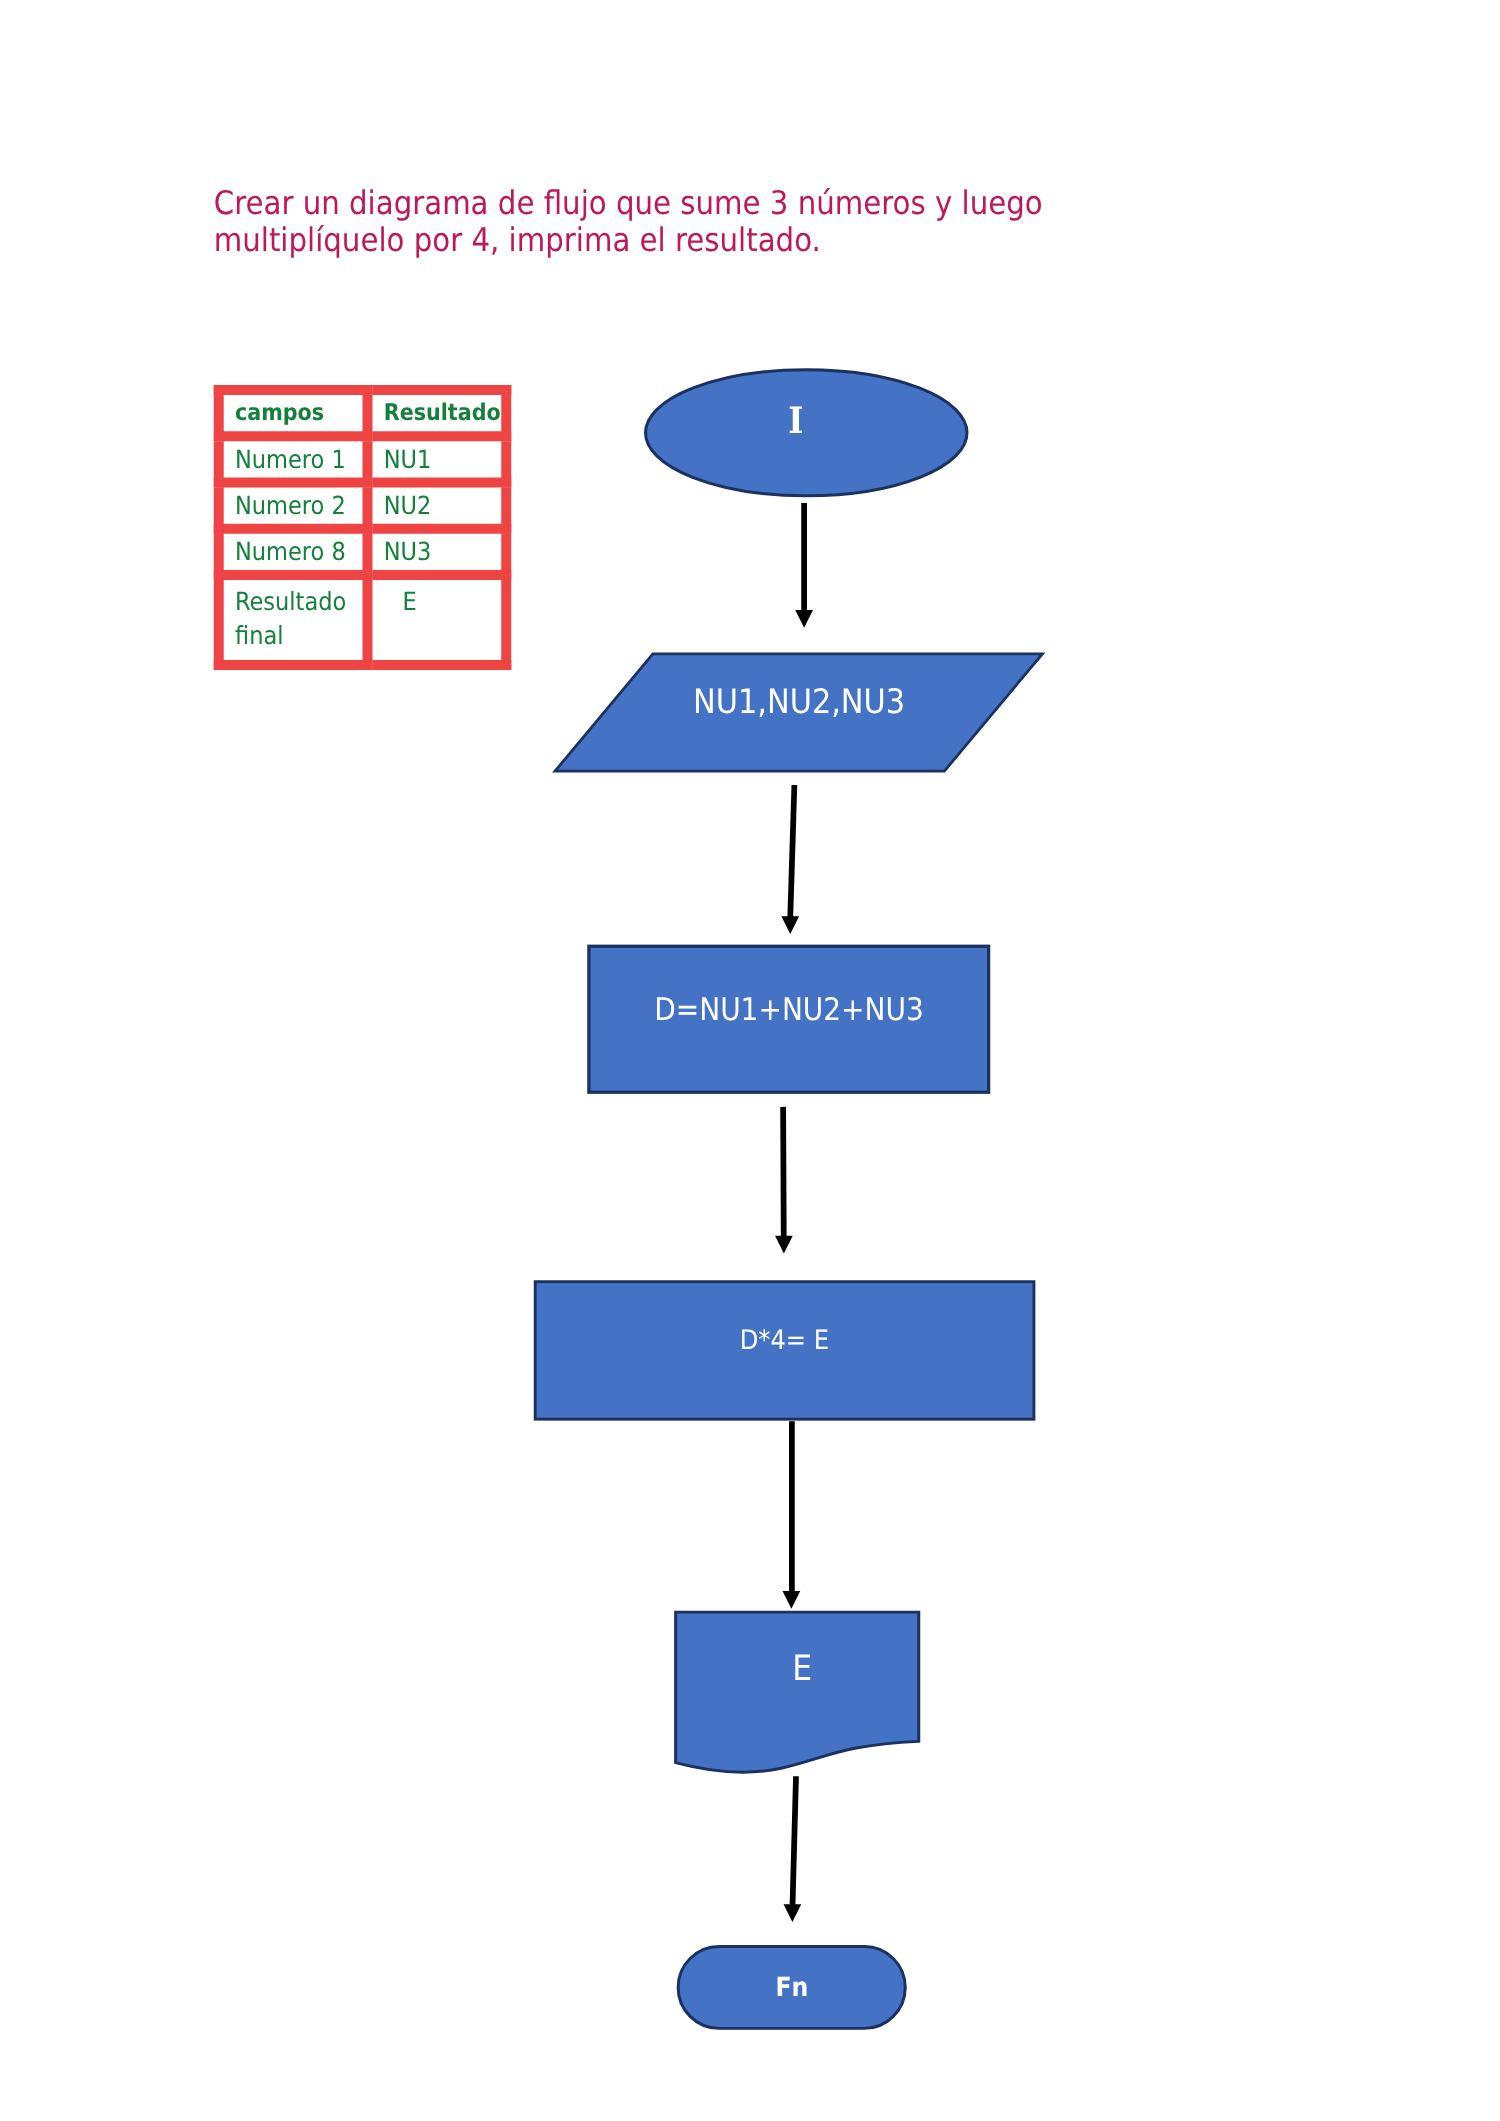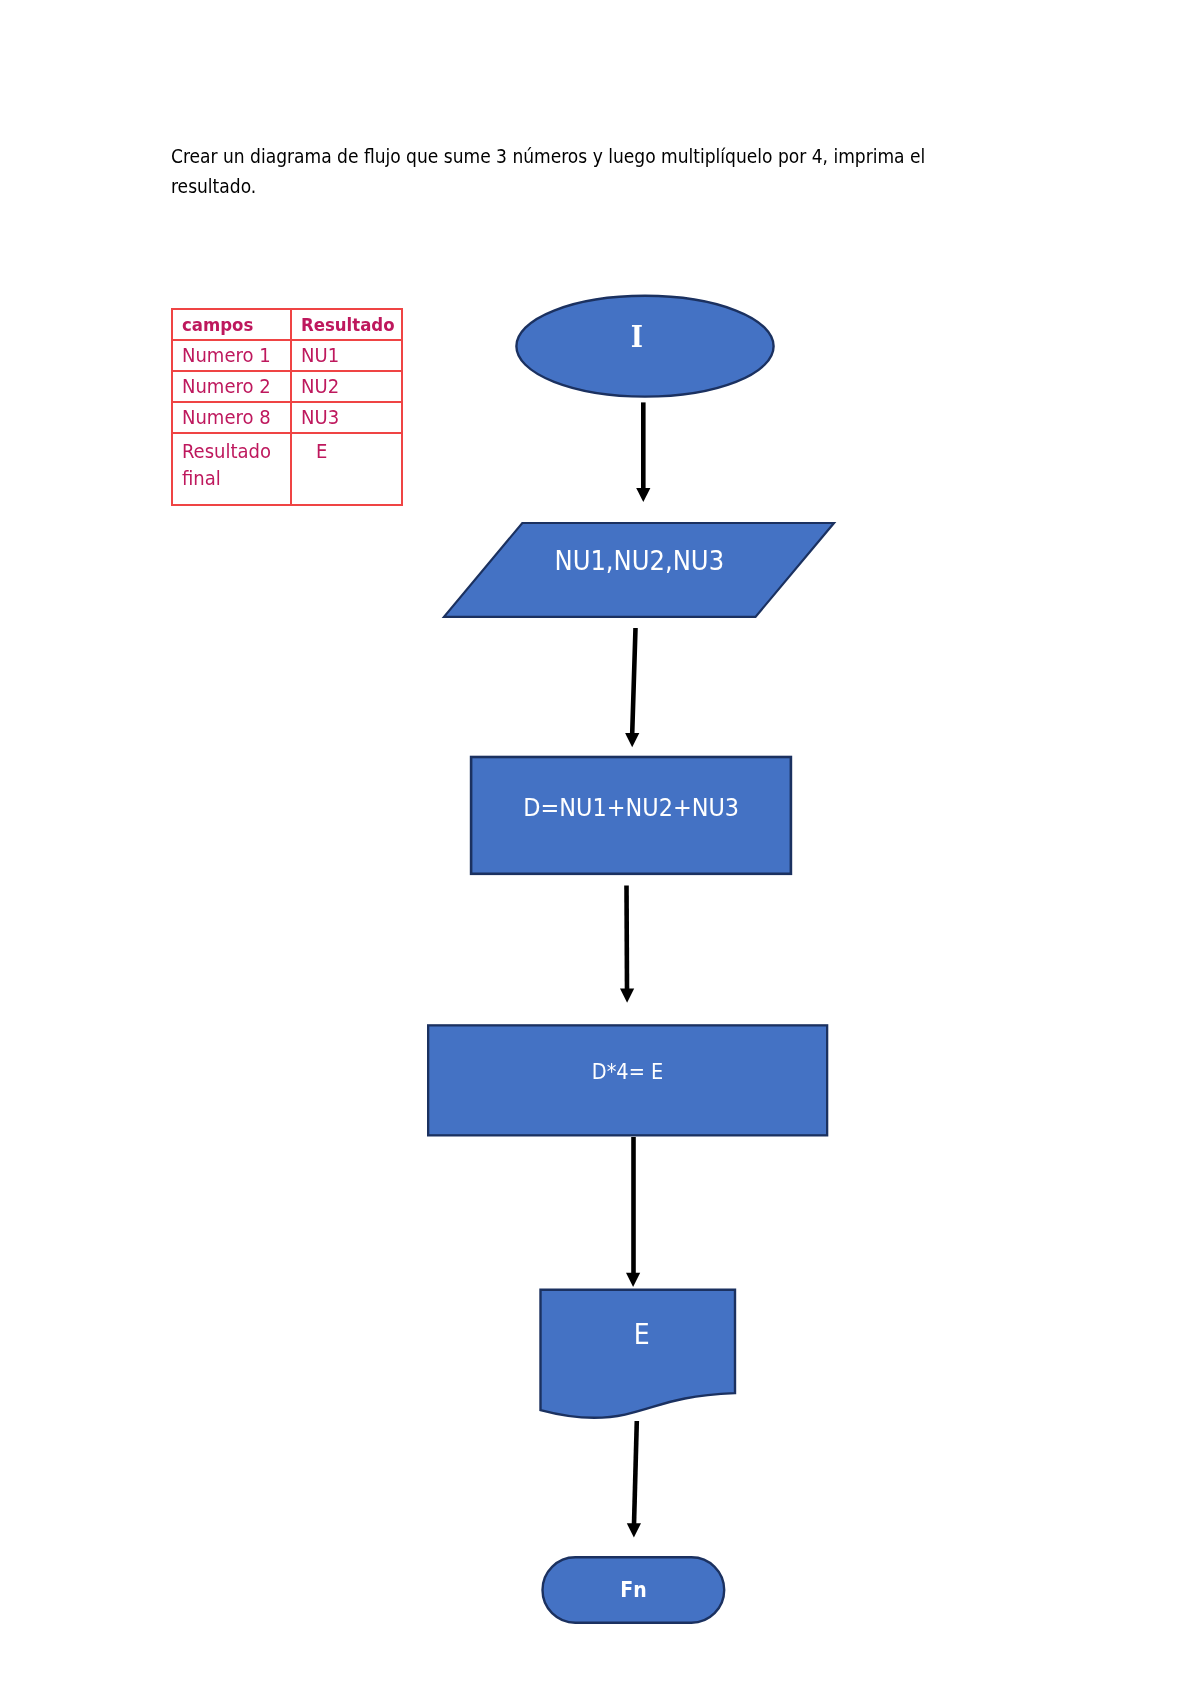--- a/index.html
+++ b/index.html
@@ -1,20 +1,20 @@
 <!DOCTYPE html>
 <html><head>
 <meta charset="utf-8">
 <style>
   html,body{margin:0;padding:0;background:#ffffff;}
   body{width:1200px;height:1697px;font-family:"DejaVu Sans",sans-serif;font-stretch:condensed;-webkit-font-smoothing:antialiased;}
   #page{position:relative;width:1200px;height:1697px;overflow:hidden;background:#fff;}
-  #intro{position:absolute;left:171px;top:121.5px;width:810px;font-size:19px;line-height:30px;color:#000000;font-stretch:condensed;}
+  #intro{position:absolute;left:171px;top:121.5px;width:810px;font-size:26px;line-height:30px;color:#be185d;font-stretch:condensed;}
   #vartable{position:absolute;left:171px;top:307.5px;border-collapse:collapse;table-layout:fixed;}
-  #vartable td{border:2px solid #ef4444;font-size:20px;line-height:27px;color:#be185d;vertical-align:top;padding:1px 0 1px 9px;font-stretch:condensed;height:24.5px;box-sizing:border-box;}
+  #vartable td{border:8px solid #ef4444;font-size:20px;line-height:27px;color:#15803d;vertical-align:top;padding:1px 0 1px 9px;font-stretch:condensed;height:24.5px;box-sizing:border-box;}
   #vartable td.c1{width:119px;}
   #vartable td.c2{width:111px;}
   #vartable tr.hdr td{font-weight:bold;font-size:18.4px;}
   #vartable tr.tall td{height:70px;padding-top:0px;}
   #vartable tr.tall2 td{height:72.5px;padding-top:4px;}
   #vartable td.ind{padding-left:14px;}
   #vartable td.ind2{padding-left:24px;}
   #flowsvg{position:absolute;left:0;top:0;width:1200px;height:1697px;}
   .shapetext{fill:#ffffff;font-family:"DejaVu Sans",sans-serif;font-stretch:condensed;text-anchor:middle;}
   .serifI{fill:#ffffff;font-family:"DejaVu Serif",serif;font-weight:bold;text-anchor:middle;}

